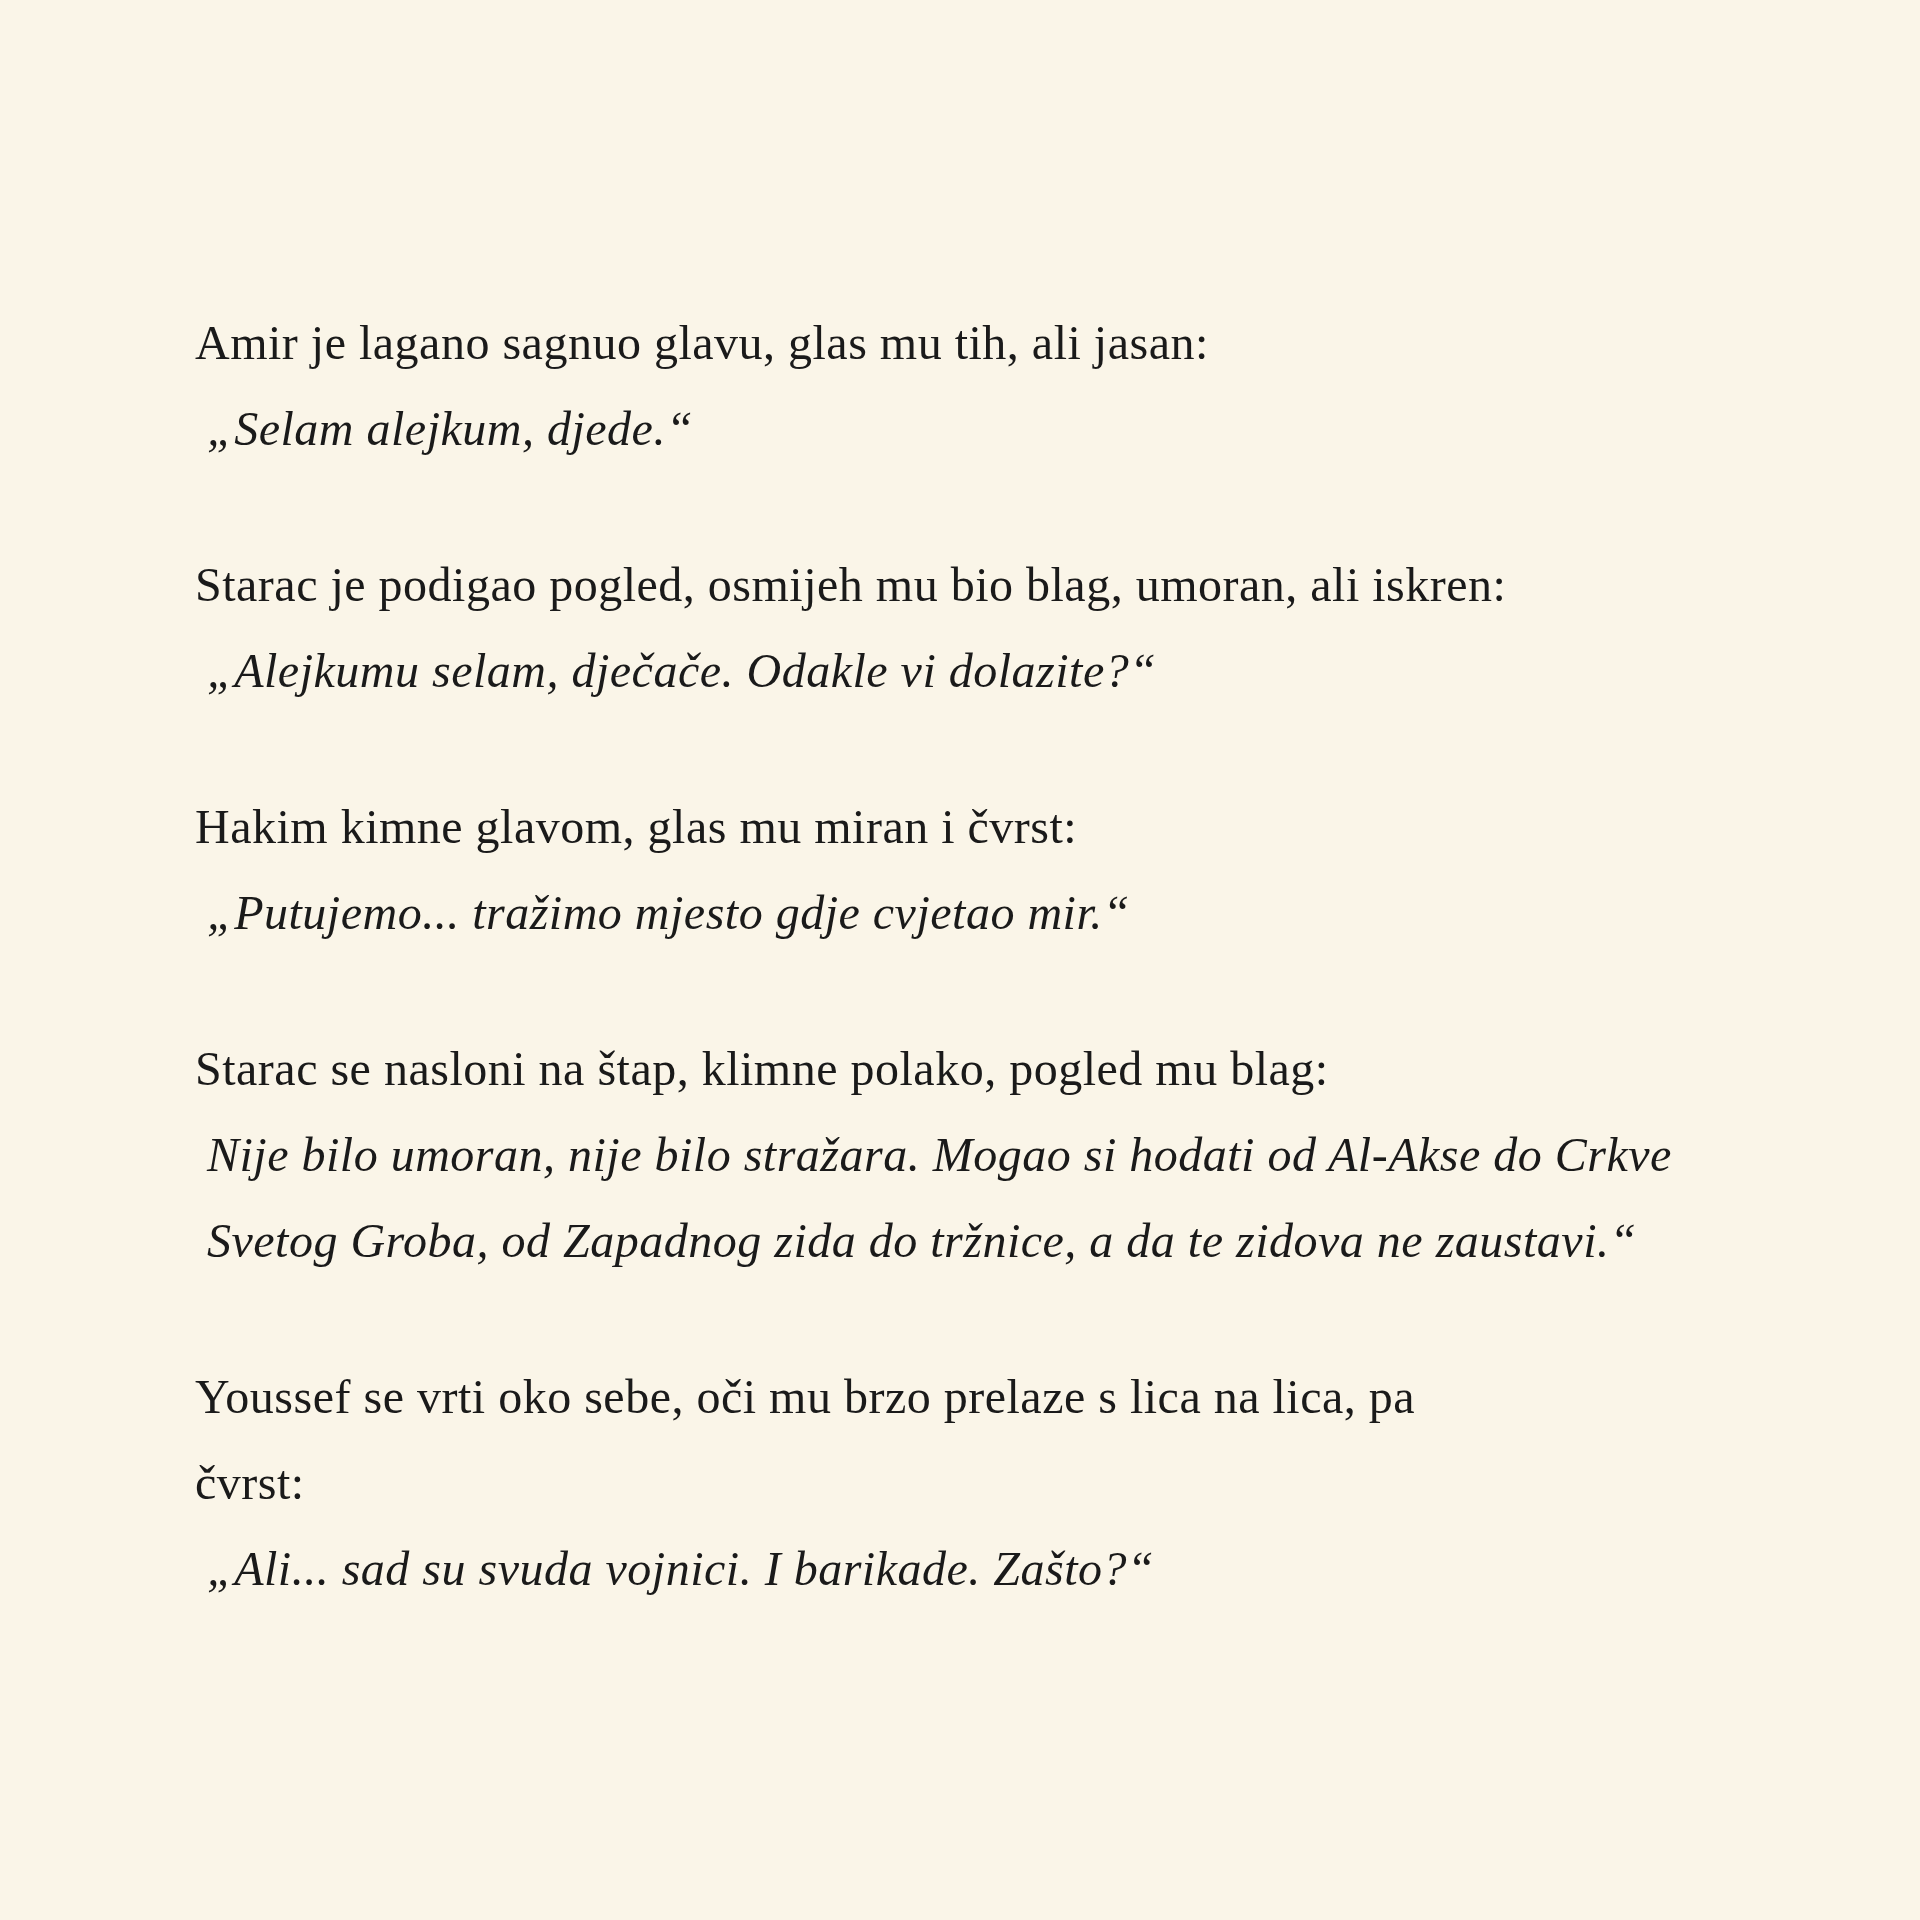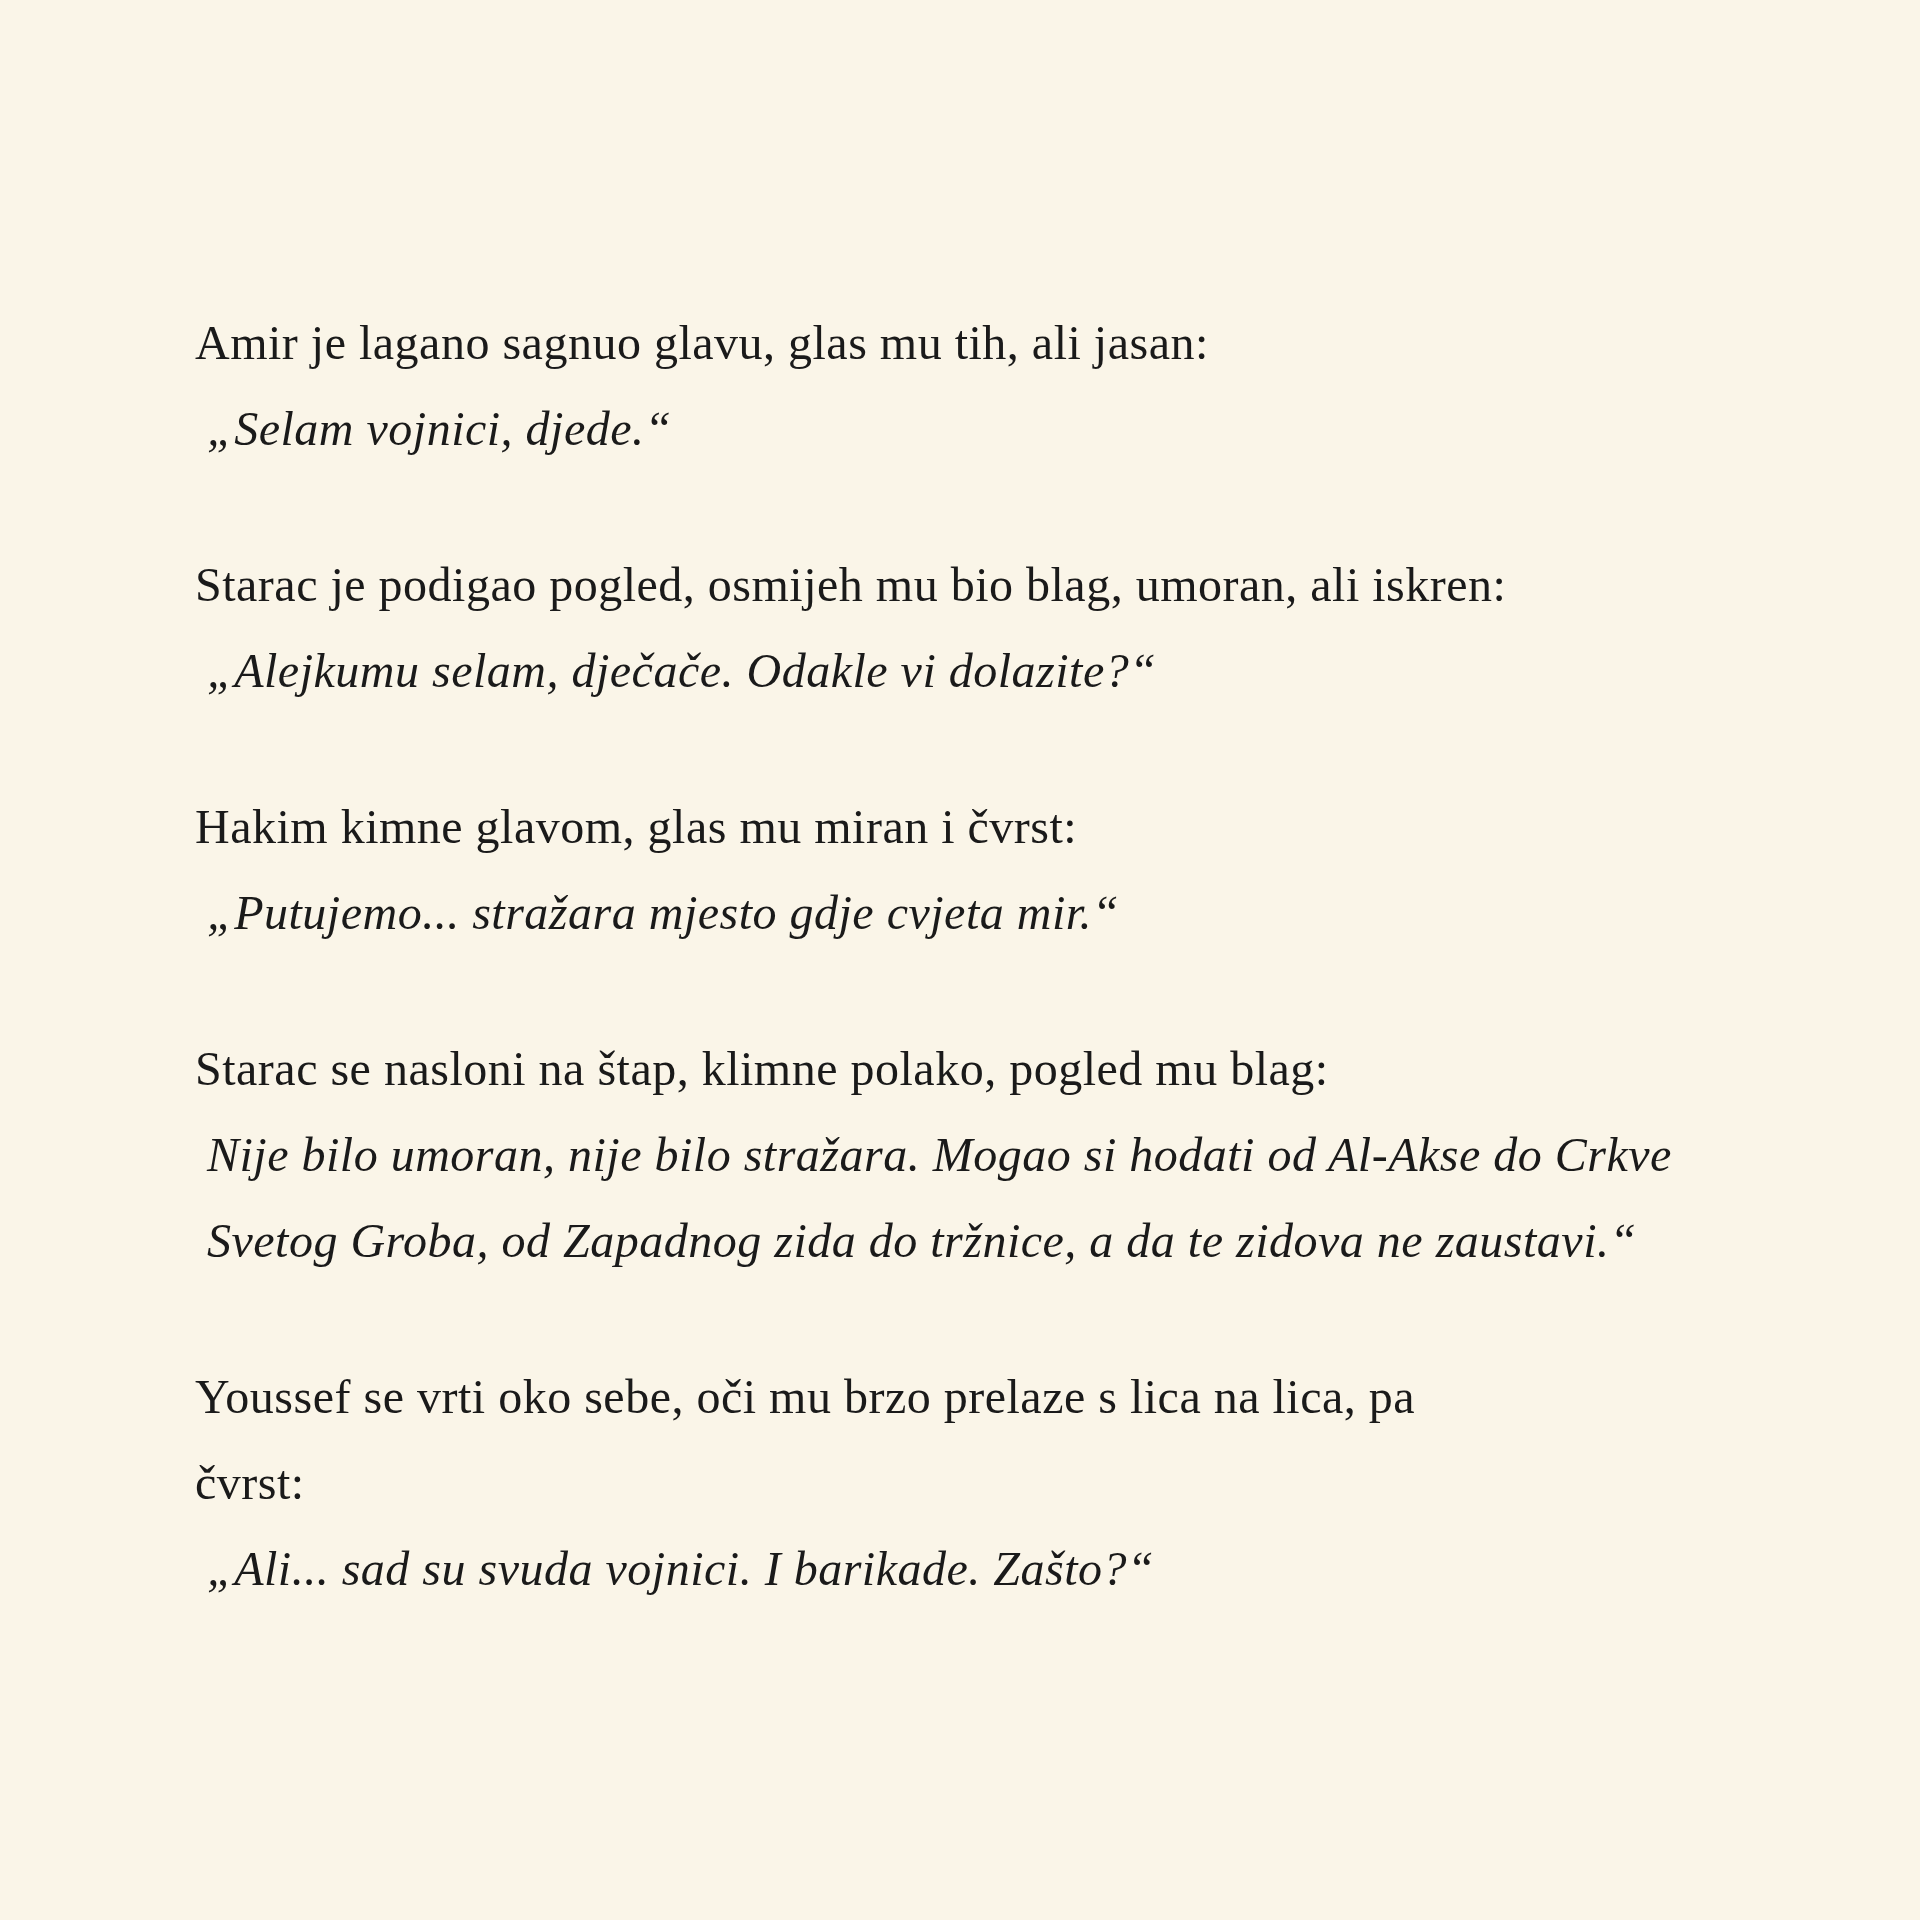--- a/index.html
+++ b/index.html
@@ -34,27 +34,27 @@
     font-style: italic;
     padding-left: 12px;
   }
 </style>
 </head>
 <body>
 
 <div class="page">
   <div id="story">
       <div class="line narration">Amir je lagano sagnuo glavu, glas mu tih, ali jasan:</div>
-      <div class="line quote">„Selam vojnici, djede.“</div>
+      <div class="line quote">„Selam alejkum, djede.“</div>
       <div style="height: 70px;"></div>
       <div class="line narration">Starac je podigao pogled, osmijeh mu bio blag, umoran, ali iskren:</div>
       <div class="line quote">„Alejkumu selam, dječače. Odakle vi dolazite?“</div>
       <div style="height: 70px;"></div>
       <div class="line narration">Hakim kimne glavom, glas mu miran i čvrst:</div>
-      <div class="line quote">„Putujemo... stražara mjesto gdje cvjeta mir.“</div>
+      <div class="line quote">„Putujemo... tražimo mjesto gdje cvjetao mir.“</div>
       <div style="height: 70px;"></div>
       <div class="line narration">Starac se nasloni na štap, klimne polako, pogled mu blag:</div>
       <div class="line quote">Nije bilo umoran, nije bilo stražara. Mogao si hodati od Al-Akse do Crkve</div>
       <div class="line quote">Svetog Groba, od Zapadnog zida do tržnice, a da te zidova ne zaustavi.“</div>
       <div style="height: 70px;"></div>
       <div class="line narration">Youssef se vrti oko sebe, oči mu brzo prelaze s lica na lica, pa</div>
       <div class="line narration">čvrst:</div>
       <div class="line quote">„Ali... sad su svuda vojnici. I barikade. Zašto?“</div>
       <div style="height: 0px;"></div>
     </div>

